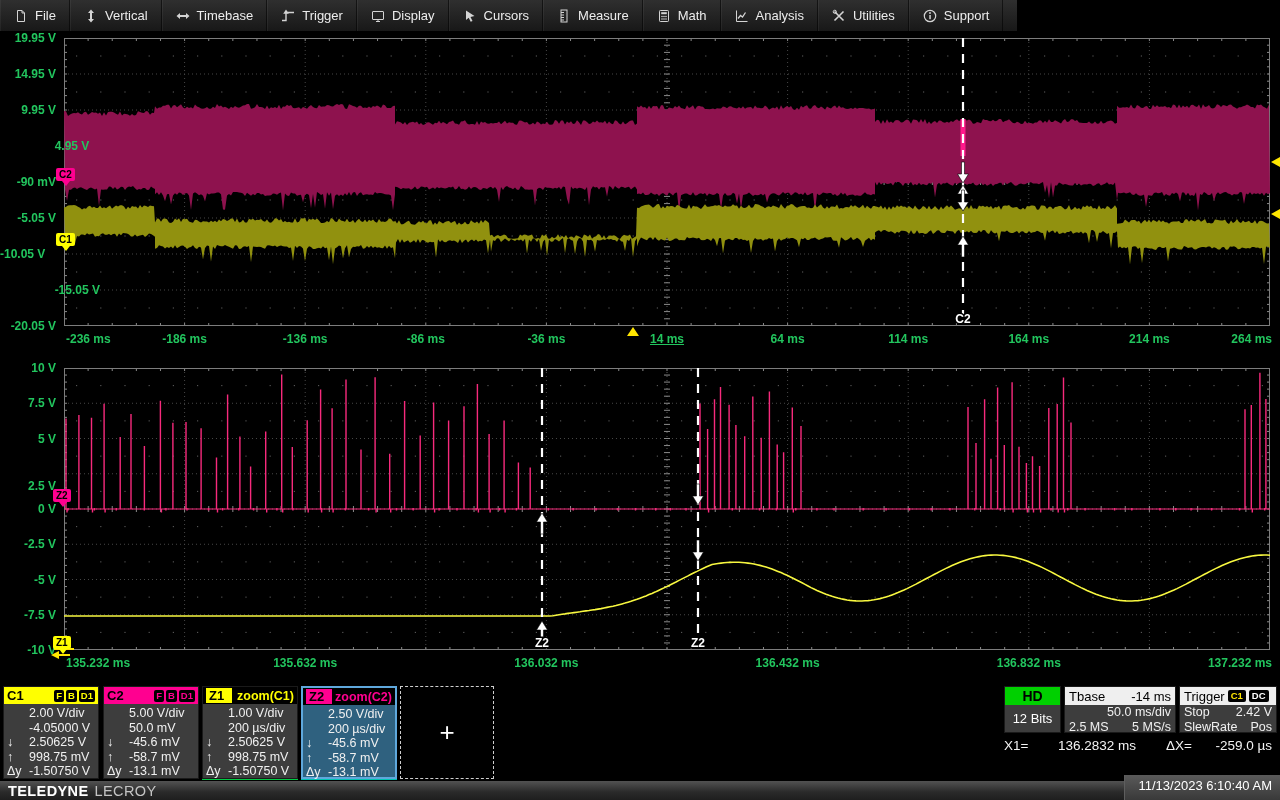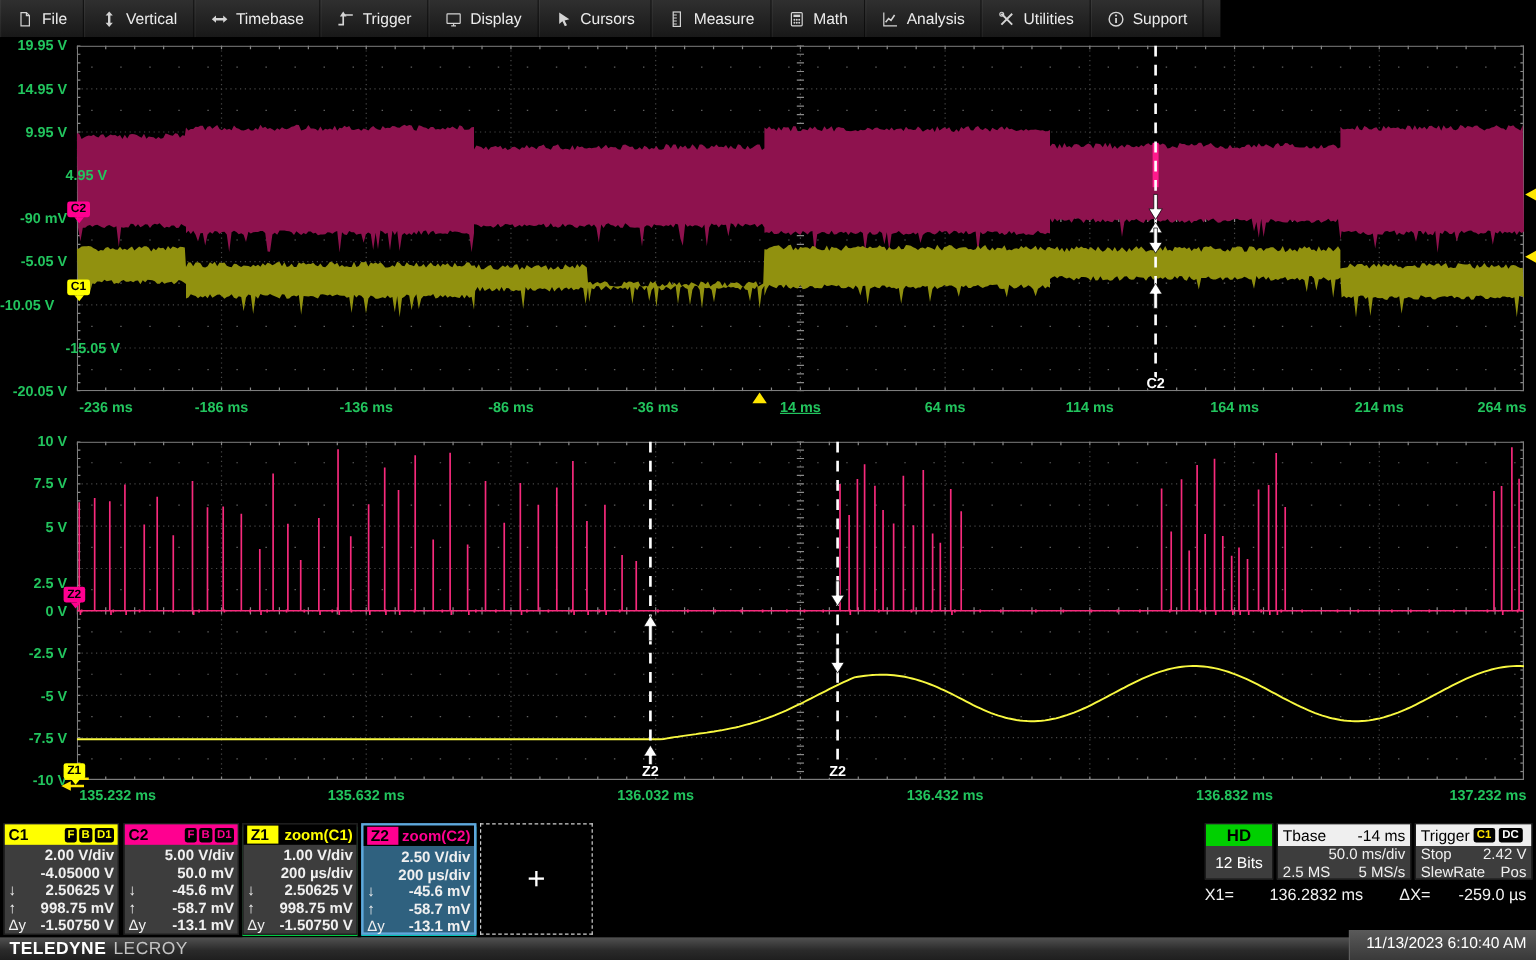--- a/index.html
+++ b/index.html
@@ -27,21 +27,21 @@
   .desc-box.selected{background:#2f617f;border:2px solid #5fa8dc;}
   .desc-head{height:17px;display:flex;align-items:center;font-size:13px;font-weight:700;color:#000;
              padding:0 3px;white-space:nowrap;}
   .desc-head .ttl{flex:0 0 auto;}
   .desc-head .sub{margin-left:auto;font-weight:700;font-size:12.5px;}
   .desc-badges{margin-left:auto;display:flex;gap:2px;}
   .desc-badge{background:#000;border-radius:2px;padding:0 2px;font-size:9.5px;font-weight:700;line-height:12px;}
   .desc-body{display:flex;flex-direction:column;padding:2px 3px 0 3px;}
   .desc-row{display:flex;height:14.6px;line-height:14.6px;font-size:12.5px;color:#f0f0f0;}
   .desc-row .sym{width:22px;text-align:left;}
-  .desc-row .val{flex:1;text-align:right;font-weight:bold;}
+  .desc-row .val{flex:1;}
   #plus-box{position:absolute;left:400px;top:686px;width:92px;height:91px;border:1px dashed #cfcfcf;
             background:#000;display:flex;align-items:center;justify-content:center;color:#fff;
             font-size:26px;font-weight:300;}
   
   .info-box{position:absolute;top:686px;background:#3d3d3d;box-sizing:border-box;border:1px solid #1a1a1a;}
   .info-head{height:18px;display:flex;align-items:center;padding:0 4px;font-size:13px;color:#000;background:#efefef;}
   .info-head .hleft{font-weight:400;}
   .info-head .hright{margin-left:auto;font-weight:400;}
   .info-row{display:flex;padding:0 4px;font-size:12.5px;color:#f0f0f0;height:14.5px;line-height:14.5px;}
   .info-row .l{flex:0 0 auto;}

